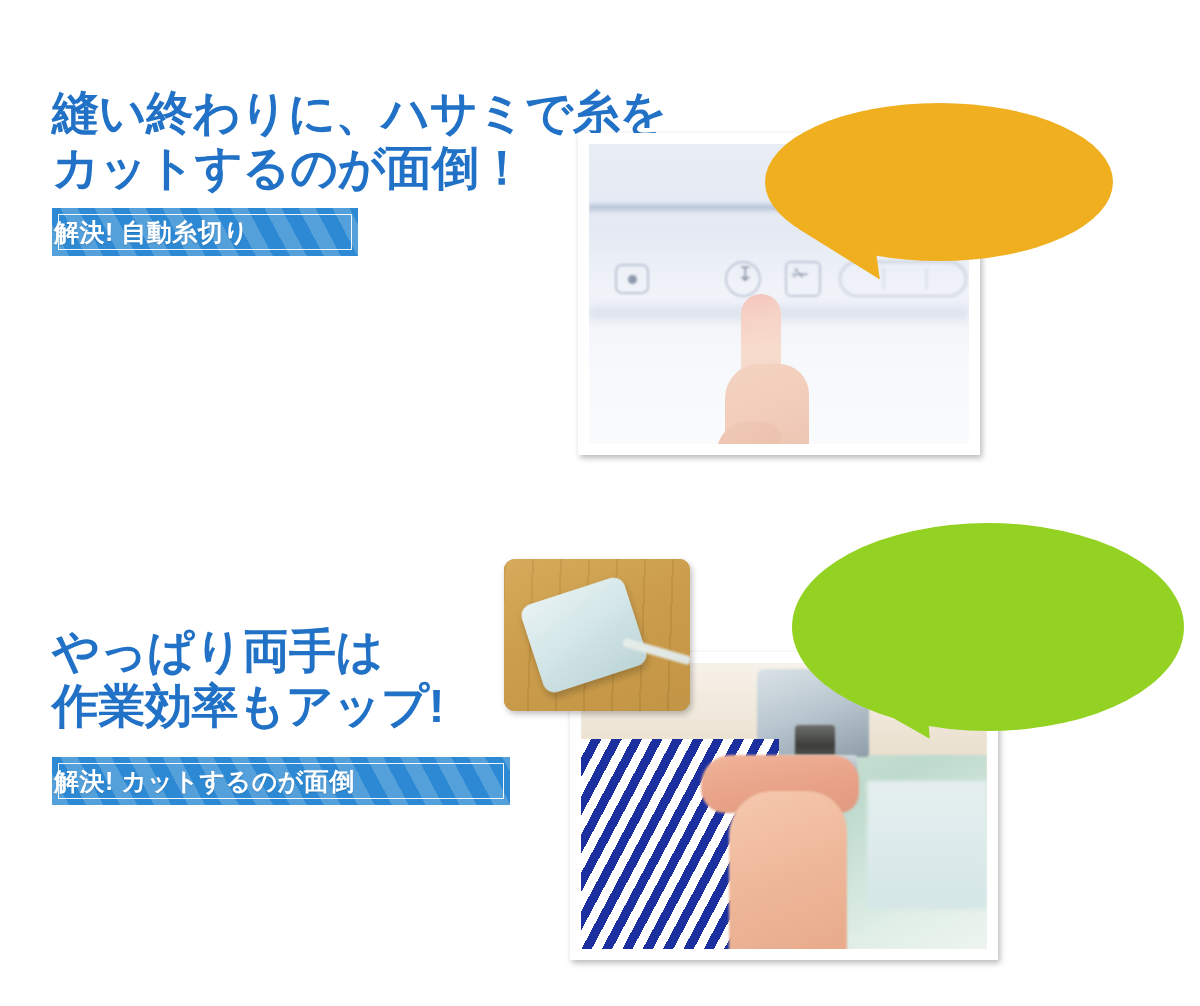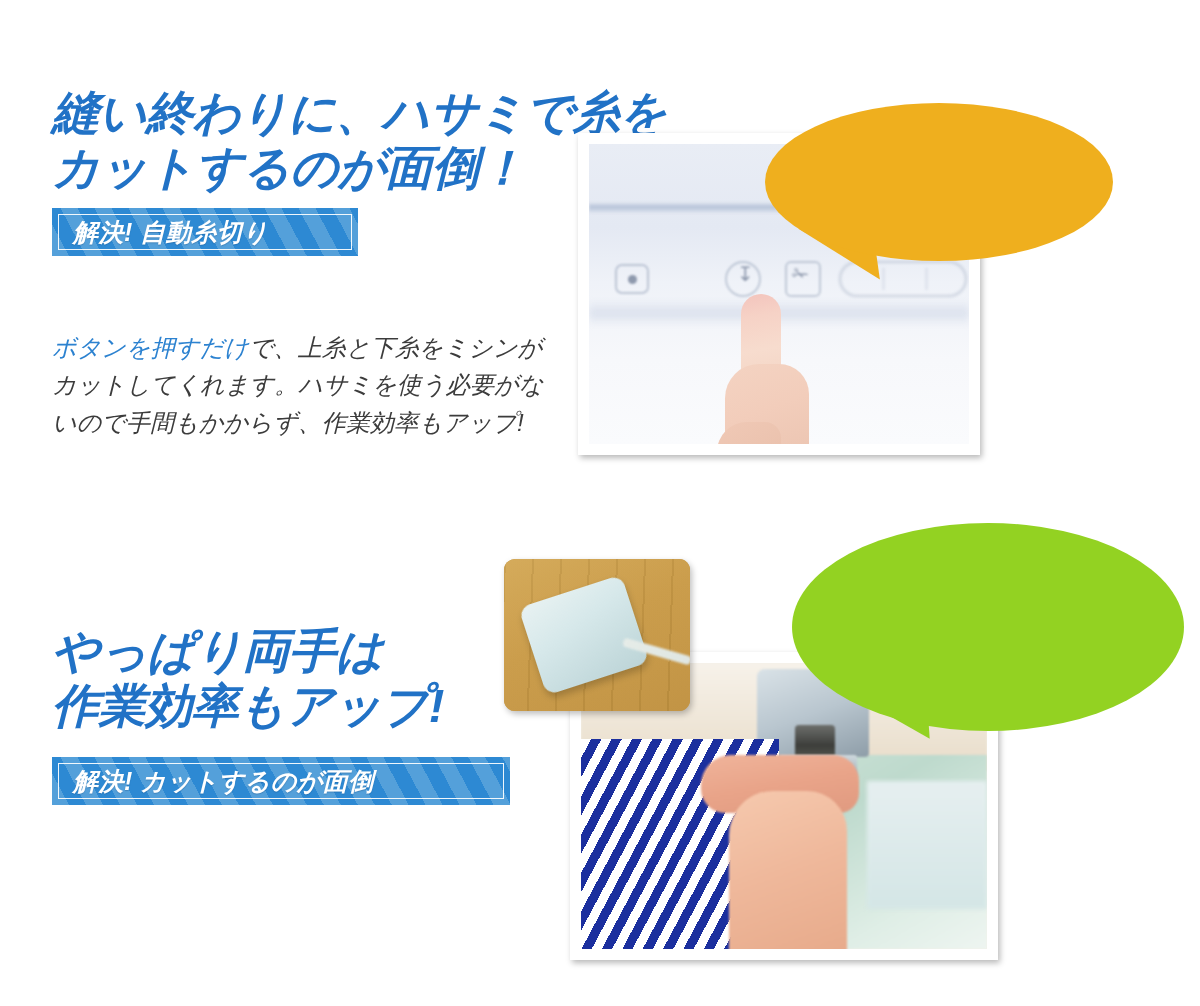--- a/index.html
+++ b/index.html
@@ -9,21 +9,20 @@
     width: 1200px; height: 1006px;
     background: #ffffff;
     font-family: "Liberation Sans", "DejaVu Sans", sans-serif;
     overflow: hidden;
   }
   .page {
     position: relative;
     width: 1200px;
     height: 778px;
     background: #ffffff;
-    font-style: italic;
   }
 
   
   .headline {
     position: absolute;
     color: #2172C6;
     font-weight: bold;
     letter-spacing: -0.01em;
     line-height: 1.16;
     white-space: pre-line;
@@ -42,21 +41,21 @@
     position: absolute;
     height: 48px;
     background-color: #55A0DA;
     background-image: repeating-linear-gradient(
        62deg,
        #54A0DA 0px, #54A0DA 15px,
        #2D89D3 15px, #2D89D3 30px
     );
     display: flex;
     align-items: center;
-    padding: 0 21px;
+    padding: 0 2px;
   }
   .banner::after {
     content: "";
     position: absolute;
     left: 6px; top: 6px; right: 6px; bottom: 6px;
     border: 1px solid rgba(255,255,255,0.92);
     pointer-events: none;
   }
   .banner-label {
     position: relative;
@@ -342,21 +341,20 @@
 
 <div class="page">
 
   <h2 class="headline" id="headline-1">縫い終わりに、ハサミで糸を
 カットするのが面倒！</h2>
 
   <div class="banner" id="banner-1">
     <span class="banner-label">解決! 自動糸切り</span>
   </div>
 
-  <p class="body-text" id="body-1"><span class="hl-blue">ボタンを押すだけ</span><span>で、上糸と下糸をミシンがカットしてくれます。ハサミを使う必要がないので手間もかからず、作業効率もアップ!</span></p>
 
   <div class="photo-card" id="photo-machine">
     <div class="photo-inner">
       <div class="machine-scene">
         <div class="machine-seam"></div>
         <div class="machine-seam2"></div>
 
         <div class="btn-round" style="left:26px; top:120px;">
           <span class="dot"></span>
         </div>

